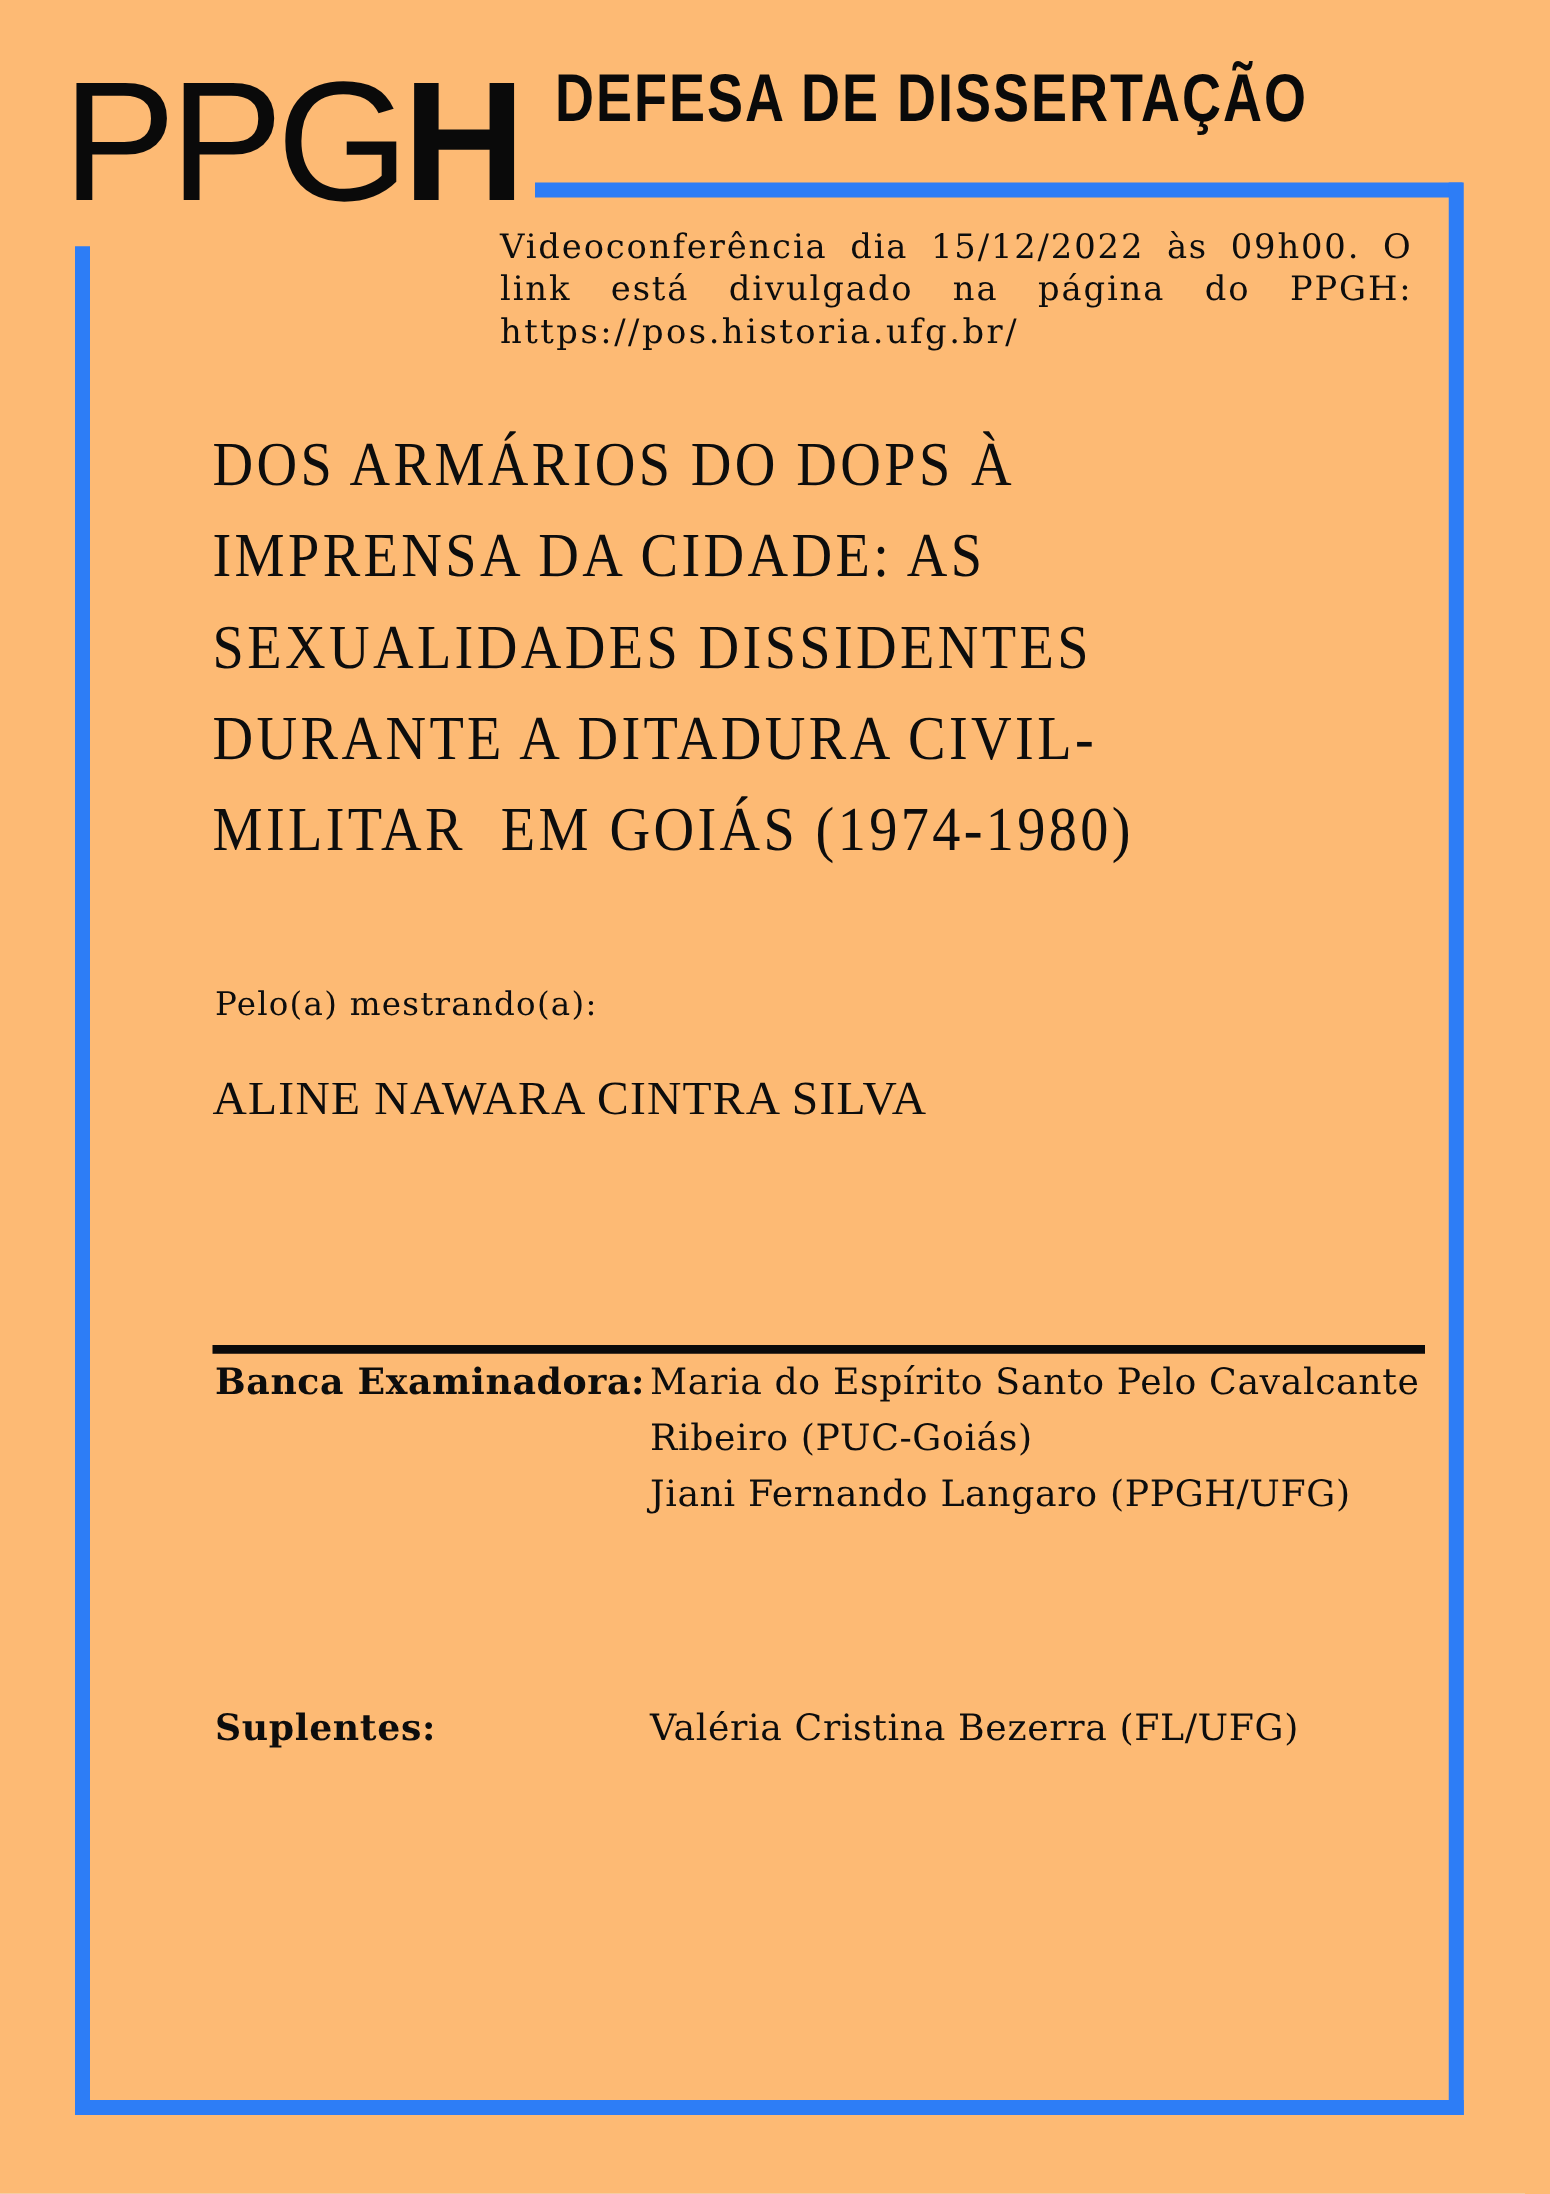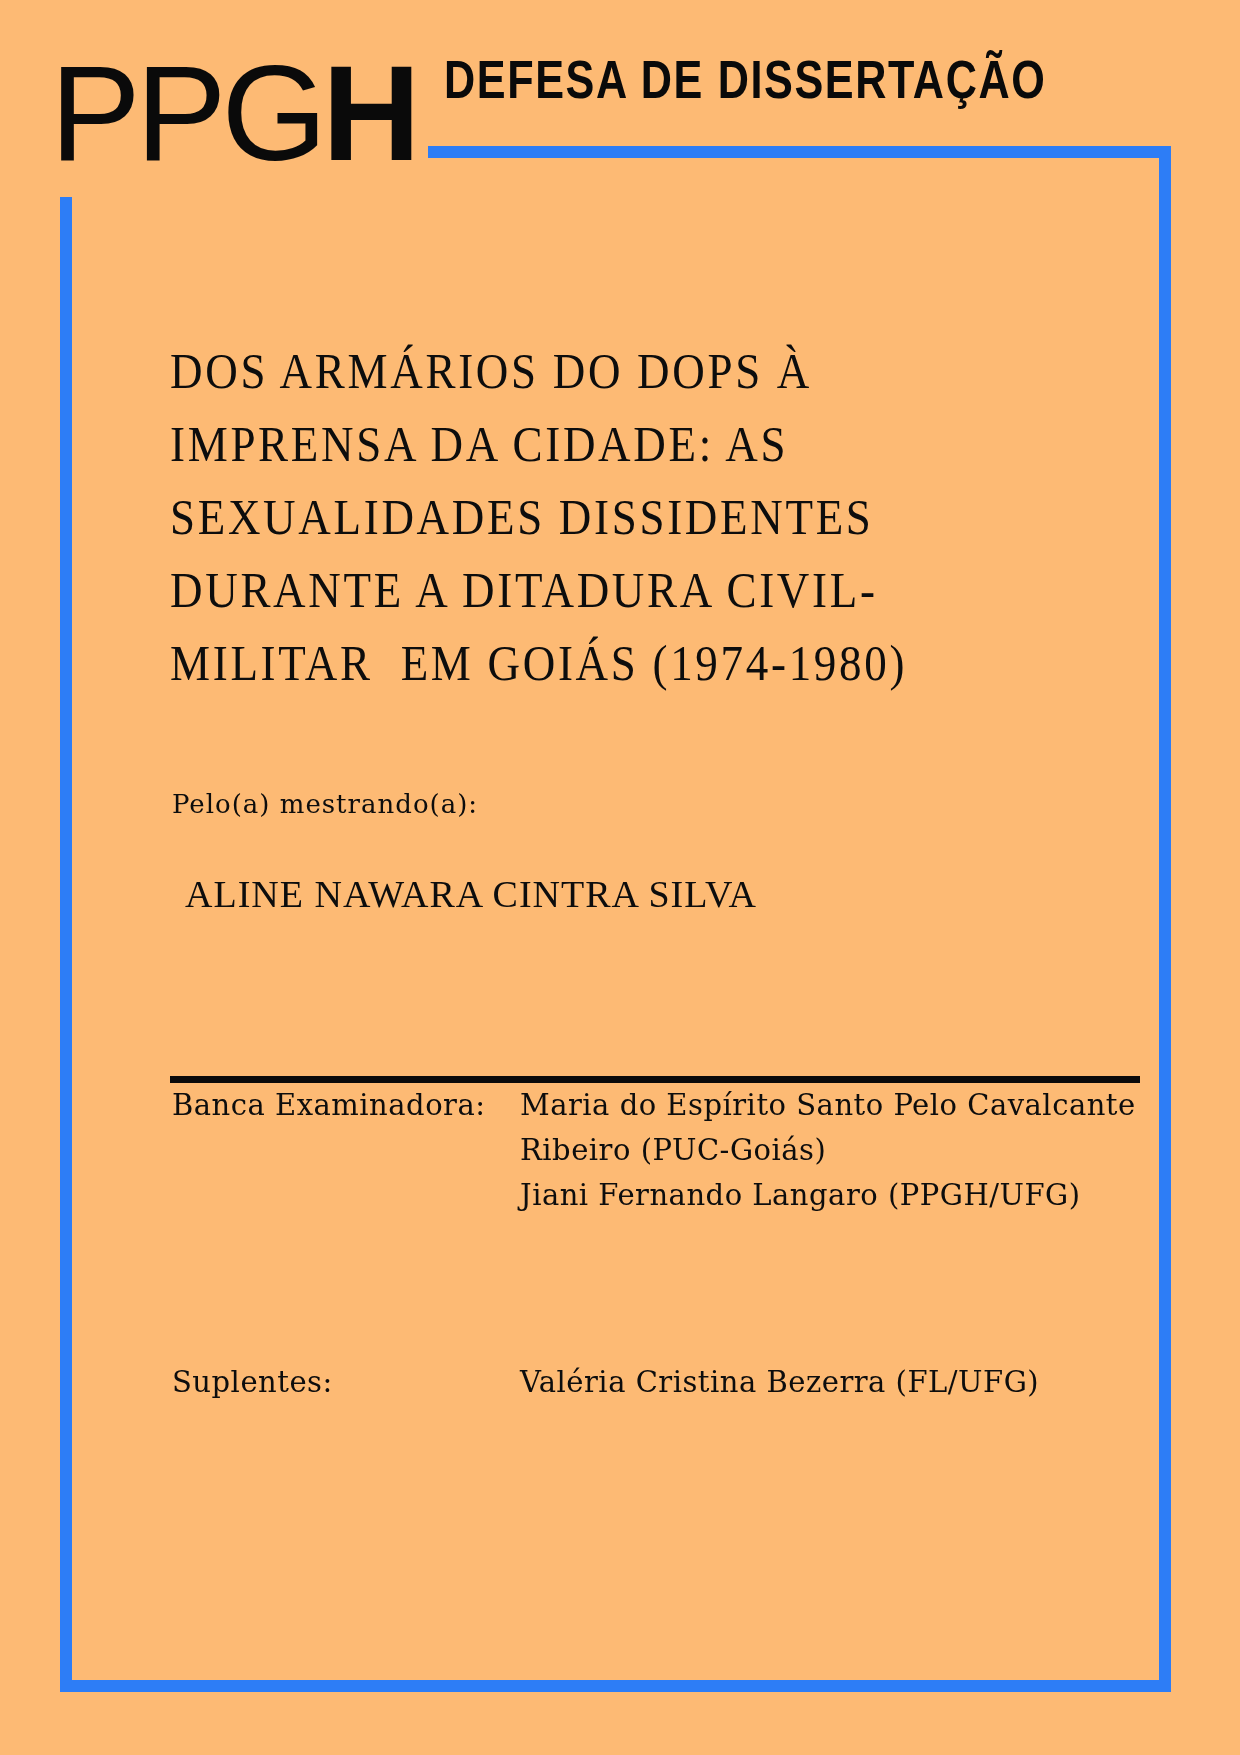--- a/index.html
+++ b/index.html
@@ -53,34 +53,35 @@
     letter-spacing:3px;
     transform:scaleX(0.9);transform-origin:left top;
   }
   .title-line{white-space:pre;}
   
   .student-intro{
     position:absolute;left:172px;top:788px;margin:0;
     font-size:26px;letter-spacing:1px;line-height:1.3;text-align:center;
   }
   .student-name{
-    position:absolute;left:170px;top:857px;margin:15px;
+    position:absolute;left:170px;top:857px;margin:0;
     font-family:"Liberation Serif", serif;
     font-size:38px;letter-spacing:1px;line-height:1.2;
   }
   
   .rule{
     position:absolute;left:170px;top:1076px;
     width:970px;height:7px;background:#0a0a0a;
   }
   
   .info-label{
     position:absolute;left:172px;margin:0;
     font-size:29px;line-height:45px;letter-spacing:0.5px;
     white-space:nowrap;
+    font-weight:bold;
   }
   .info-values{
     position:absolute;left:520px;width:630px;
     font-size:29px;line-height:45px;letter-spacing:0.5px;
   }
   .banca-label,.banca-values{top:1083px;}
   .suplentes-label,.suplentes-values{top:1360px;}
 </style>
 </head>
 <body>
@@ -89,20 +90,21 @@
 
   <div class="logo"><span>PPG</span><span class="logo-bold">H</span></div>
 
   <h1 class="heading">DEFESA DE DISSERTAÇÃO</h1>
 
   <div class="accent top-line"></div>
   <div class="accent right-bar"></div>
   <div class="accent left-bar"></div>
   <div class="accent bottom-bar"></div>
 
+  <p class="announcement"><span>Videoconferência dia 15/12/2022 às 09h00. O link está divulgado na página do PPGH: </span><span class="url">https://pos.historia.ufg.br/</span></p>
 
   <div class="title">
     <div class="title-line">DOS ARMÁRIOS DO DOPS À</div>
     <div class="title-line">IMPRENSA DA CIDADE: AS</div>
     <div class="title-line">SEXUALIDADES DISSIDENTES</div>
     <div class="title-line">DURANTE A DITADURA CIVIL-</div>
     <div class="title-line">MILITAR  EM GOIÁS (1974-1980)</div>
   </div>
 
   <p class="student-intro">Pelo(a) mestrando(a):</p>

